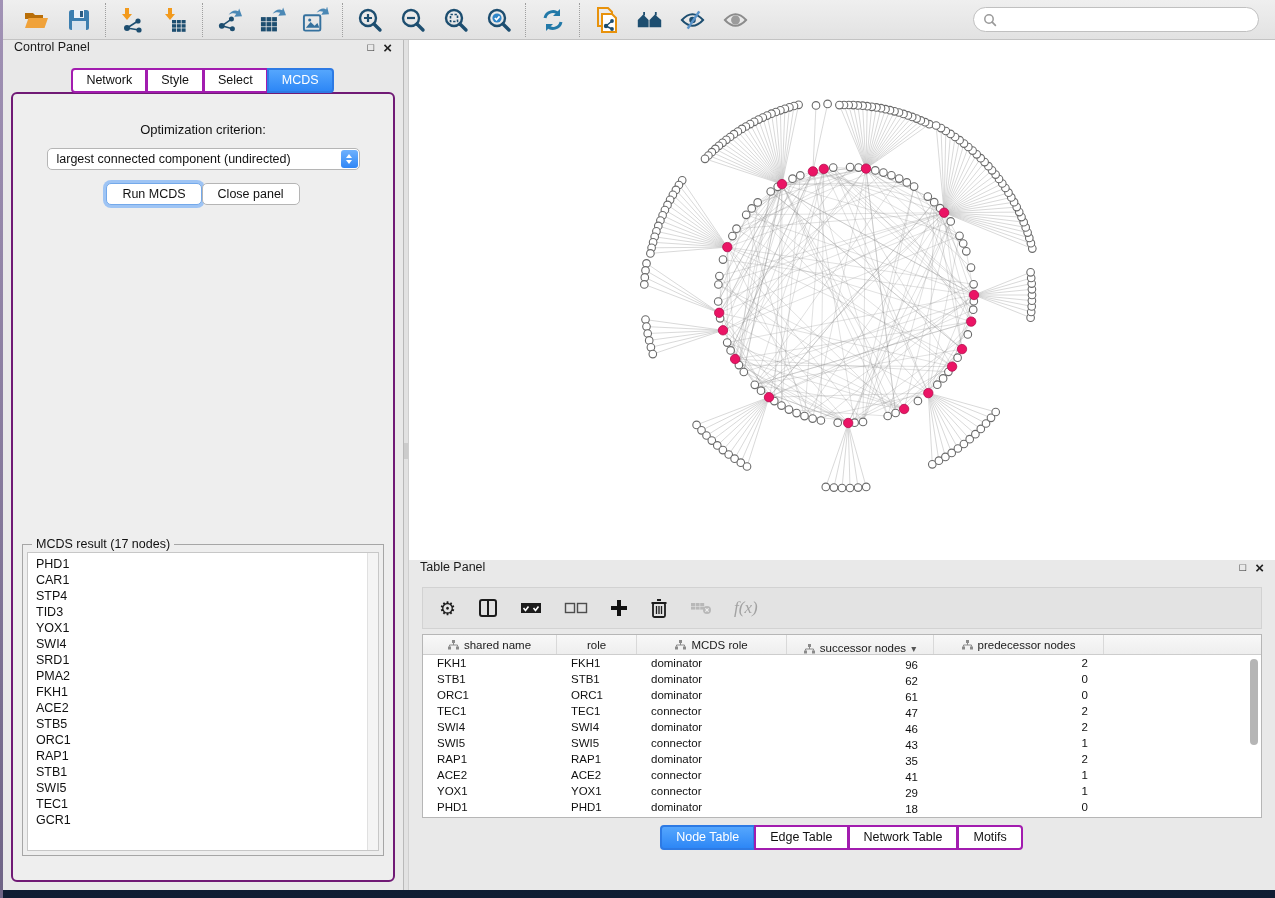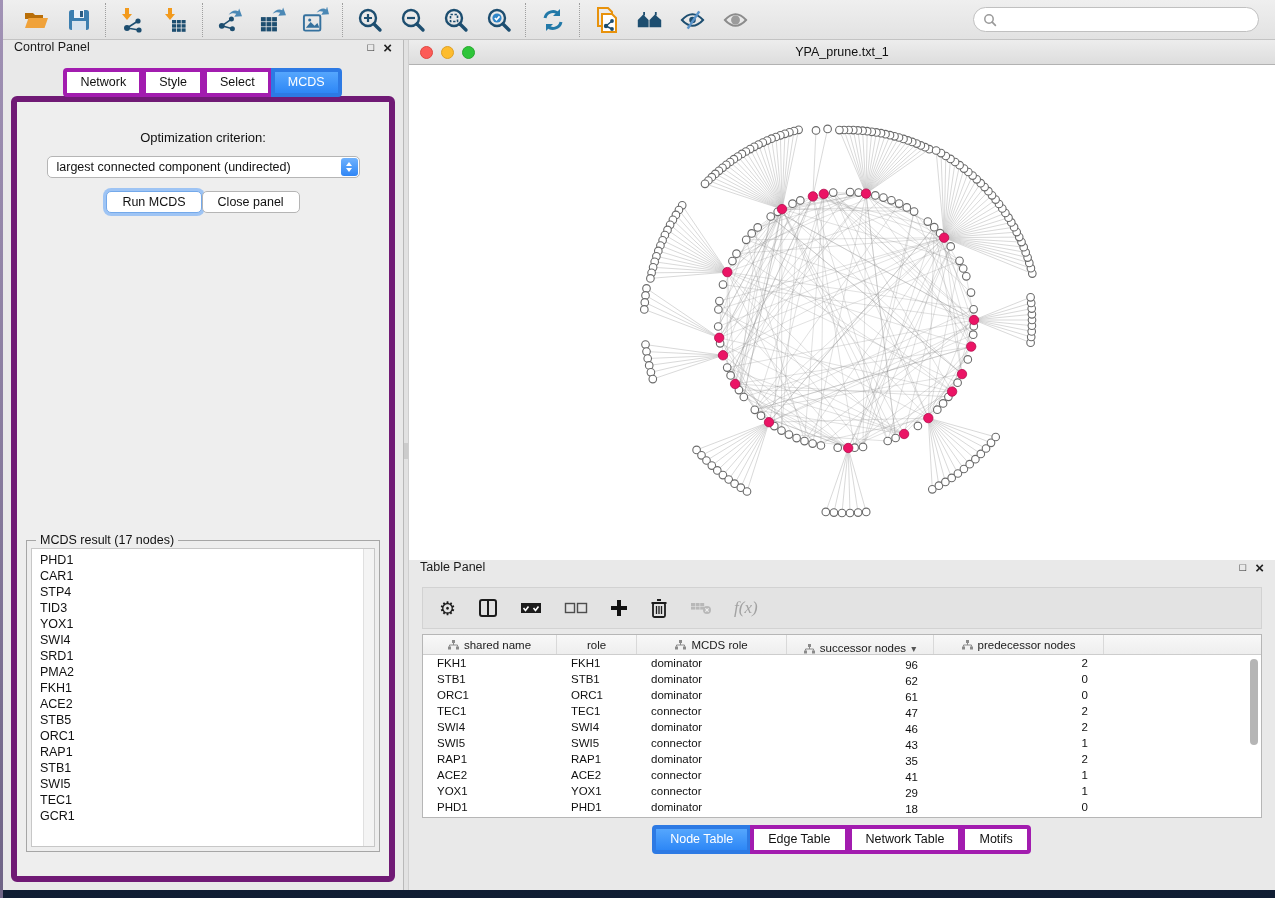--- a/index.html
+++ b/index.html
@@ -21,25 +21,25 @@
   
   .main { flex:1; display:flex; min-height:0; }
 
   
   .control-panel { width:400px; flex:0 0 400px; display:flex; flex-direction:column; background:#e9e9e9; }
   .panel-titlebar { height:26px; display:flex; align-items:flex-start; padding:0 11px; font-size:12.5px; color:#1a1a1a; }
   .win-ctrls { margin-left:auto; display:flex; gap:9px; align-items:center; color:#222; }
   .win-ctrls .float-ic { font-size:11px; line-height:1; }
   .win-ctrls .close-ic { font-size:15px; font-weight:bold; line-height:1; }
   .cp-tabs { display:flex; justify-content:center; position:relative; z-index:2; margin-top:2px; margin-bottom:-1px; }
-  .seg-tab { padding:3px 13px 4px; font-size:12.5px; background:#fff; border:4px solid #a21caf; margin-left:-1px; color:#111; }
+  .seg-tab { padding:3px 13px 4px; font-size:12.5px; background:#fff; border:2px solid #a21caf; margin-left:-1px; color:#111; }
   .seg-tab:first-child { border-radius:4px 0 0 4px; }
   .seg-tab:last-child { border-radius:0 4px 4px 0; }
   .seg-tab.active { background:linear-gradient(#55a6fd,#2d87f6); border-color:#2d7ae4; color:#fff; }
-  .cp-body { flex:1; margin:0 8px 8px; background:#eeeeee; border:6px solid #701a75; border-radius:6px; display:flex; flex-direction:column; padding-top:24px; min-height:0; }
+  .cp-body { flex:1; margin:0 8px 8px; background:#eeeeee; border:2px solid #701a75; border-radius:6px; display:flex; flex-direction:column; padding-top:24px; min-height:0; }
   .crit-label { text-align:center; font-size:13px; margin-top:4px; }
   .select-box { margin:11px auto 0; width:313px; height:22px; background:#fff; border:1px solid #b5b5b5; border-radius:5px; display:flex; align-items:center; font-size:12.5px; padding-left:9px; position:relative; }
   .select-stepper { position:absolute; right:1px; top:1px; width:17px; height:18px; border-radius:3px; background:linear-gradient(#6fb2fd,#2f86f6); display:flex; flex-direction:column; align-items:center; justify-content:center; gap:2px; }
   .tri-up { width:0; height:0; border-left:3.5px solid transparent; border-right:3.5px solid transparent; border-bottom:4px solid #fff; }
   .tri-dn { width:0; height:0; border-left:3.5px solid transparent; border-right:3.5px solid transparent; border-top:4px solid #fff; }
   .btn-row { display:flex; justify-content:center; gap:0; margin-top:13px; }
   .btn { height:22px; padding:0 15px; background:#fff; border:1px solid #b5b5b5; border-radius:5px; font-size:12.5px; display:flex; align-items:center; }
   .btn.focused { box-shadow:0 0 0 3px rgba(92,163,250,.55); border-color:#74a9ea; }
   .mcds-group { position:relative; margin:auto 9px 24px; border:1px solid #a6a6a6; height:312px; flex:0 0 auto; }
   .mcds-legend { position:absolute; top:-8px; left:9px; background:#eeeeee; padding:0 4px; font-size:12.5px; }
@@ -325,28 +325,20 @@
       </div>
     </div>
 
     <div class="v-splitter">
         <div class="handle"></div>
       </div>
 
     <div class="right-col">
 
       <div class="net-window">
-        <div class="net-titlebar">
-          <span class="traffic">
-            <span class="tl-dot tl-red"></span>
-            <span class="tl-dot tl-yellow"></span>
-            <span class="tl-dot tl-green"></span>
-          </span>
-          <span class="net-title">YPA_prune.txt_1</span>
-        </div>
         <div class="net-canvas">
           <svg id="netsvg" viewBox="0 0 866 495" preserveAspectRatio="none">
               <g stroke="#8b8b8b" stroke-opacity="0.32" stroke-width="0.8" fill="none">
                 <line x1="373.0" y1="144.1" x2="309.4" y2="244.5"></line>
                 <line x1="373.0" y1="144.1" x2="309.2" y2="261.5"></line>
                 <line x1="373.0" y1="144.1" x2="334.8" y2="332.0"></line>
                 <line x1="373.0" y1="144.1" x2="329.9" y2="325.1"></line>
                 <line x1="373.0" y1="144.1" x2="486.6" y2="373.0"></line>
                 <line x1="373.0" y1="144.1" x2="311.1" y2="278.3"></line>
                 <line x1="373.0" y1="144.1" x2="550.5" y2="195.8"></line>

